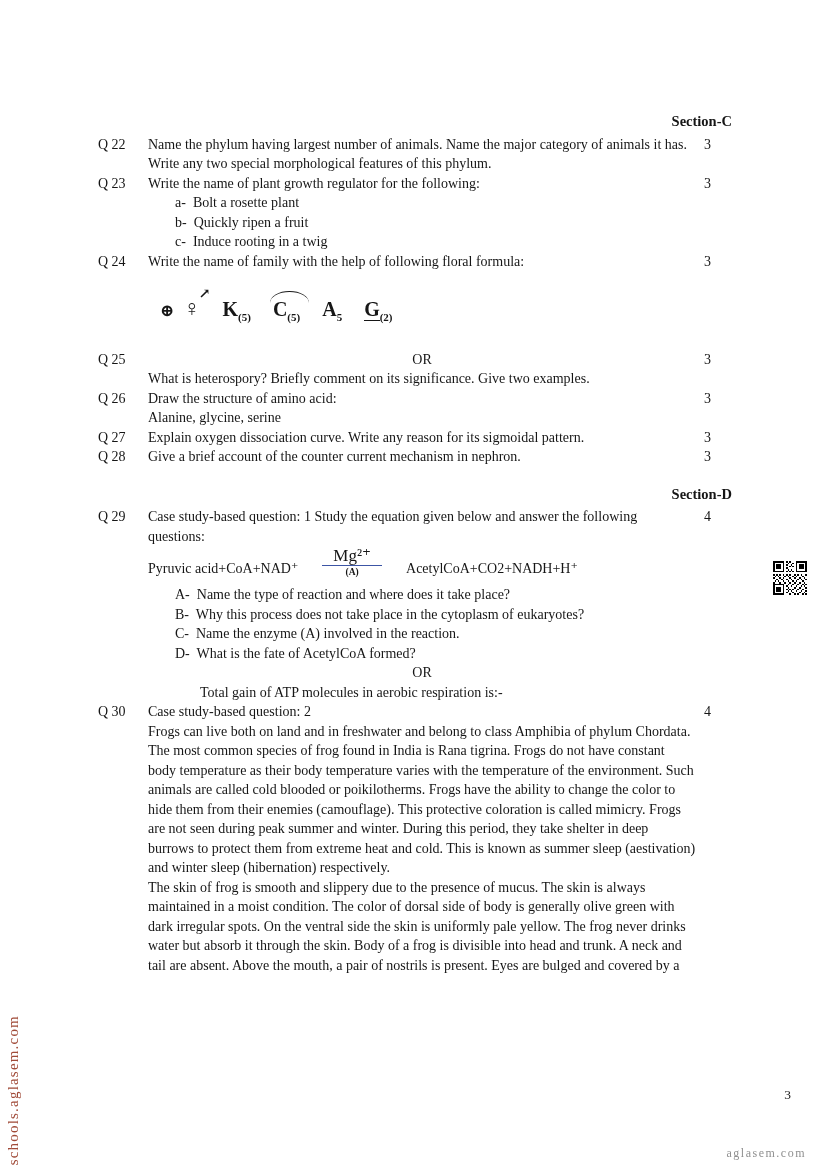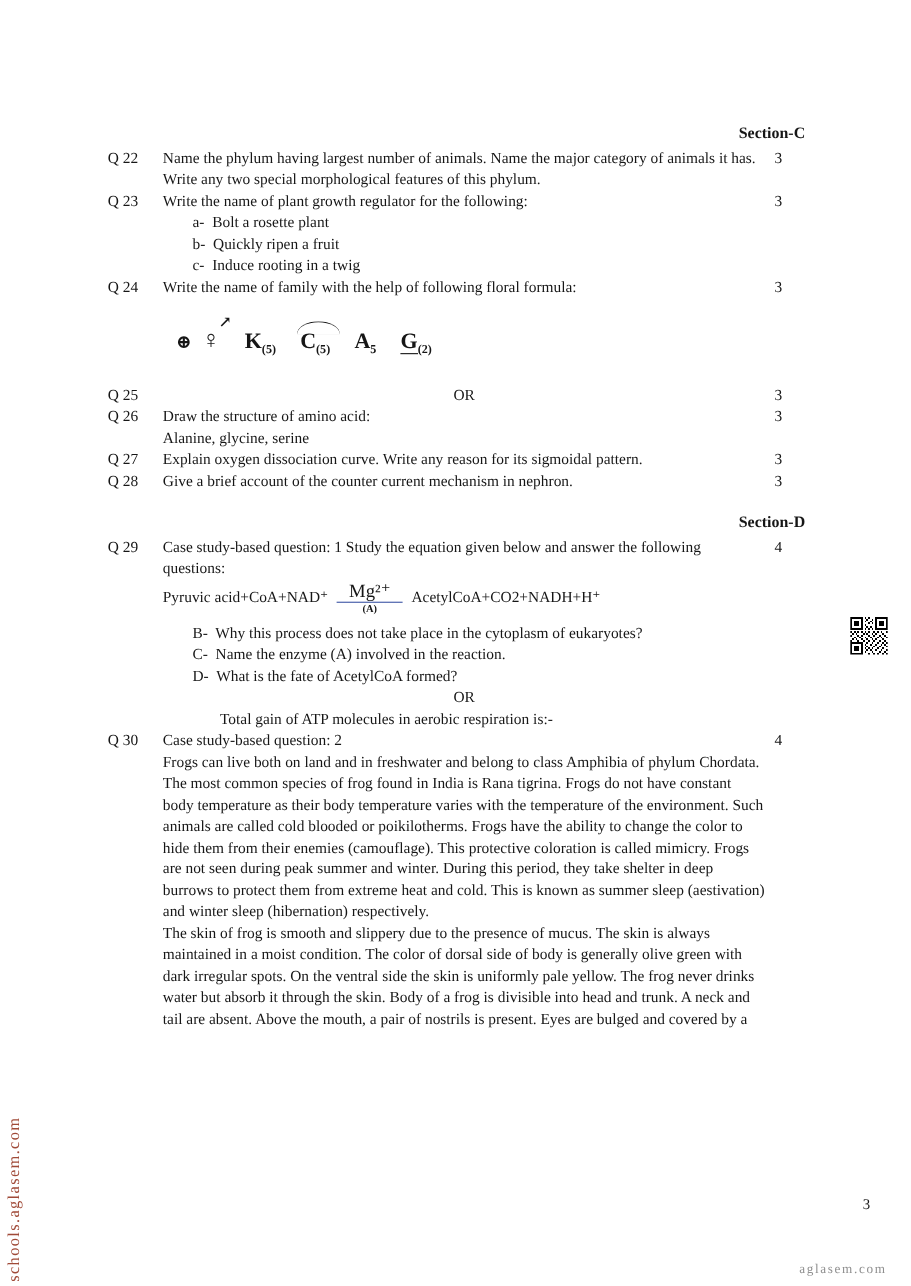--- a/index.html
+++ b/index.html
@@ -26,21 +26,21 @@
   .ff-tok{position:relative;font-size:20px;margin-left:13px;}
   .ff-sub{font-size:11px;}
   .ff-arc::before{
     content:"";position:absolute;left:-3px;right:-9px;top:-9px;height:11px;
     border-top:1.6px solid currentColor;
     border-radius:50% 50% 0 0 / 100% 100% 0 0;
   }
   .ff-underline{border-bottom:1.8px solid currentColor;}
 
   
-  .equation{display:flex;align-items:center;gap:8px;margin:1px 0 7px;}
+  .equation{display:flex;align-items:flex-end;gap:24px;margin:1px 0 7px;}
   .eq-side{font-size:14px;line-height:19.5px;}
   .eq-cat{display:inline-flex;flex-direction:column;align-items:center;}
   .eq-cat-top{font-size:17px;line-height:17px;padding:0 11px 1px;border-bottom:1.4px solid var(--catalyst-line,#3c55a5);}
   .eq-cat-label{font-size:9.5px;font-weight:bold;line-height:12px;}
 
   .qr{position:absolute;top:561px;right:21px;width:34px;height:34px;shape-rendering:crispEdges;}
   .page-number{position:absolute;top:1087px;right:37px;font-size:13.5px;}
   .side-watermark{
     position:absolute;left:5px;bottom:4px;
     writing-mode:vertical-rl;transform:rotate(180deg);
@@ -85,20 +85,21 @@
             <span class="ff-tok"><span class="ff-letter">A</span><sub class="ff-sub">5</sub></span>
             <span class="ff-tok"><span class="ff-letter ff-underline">G</span><sub class="ff-sub">(2)</sub></span>
           </div>
         </div>
         <div class="q-marks">3</div>
       </div>
       <div class="q-row">
         <div class="q-num">Q 25</div>
         <div class="q-body">
           <div class="q-or">OR</div>
+          <div class="q-text">What is heterospory? Briefly comment on its significance. Give two examples.</div>
         </div>
         <div class="q-marks">3</div>
       </div>
       <div class="q-row">
         <div class="q-num">Q 26</div>
         <div class="q-body">
           <div class="q-text">Draw the structure of amino acid:</div>
           <div class="q-text">Alanine, glycine, serine</div>
         </div>
         <div class="q-marks">3</div>
@@ -124,20 +125,21 @@
           <div class="q-text">Case study-based question: 1 Study the equation given below and answer the following questions:</div>
           <div class="equation">
             <span class="eq-side">Pyruvic acid+CoA+NAD⁺</span>
             <span class="eq-cat">
               <span class="eq-cat-top">Mg²⁺</span>
               <span class="eq-cat-label">(A)</span>
             </span>
             <span class="eq-side">AcetylCoA+CO2+NADH+H⁺</span>
           </div>
           <div class="q-list">
+            <div class="q-list-item">A-  Name the type of reaction and where does it take place?</div>
             <div class="q-list-item">B-  Why this process does not take place in the cytoplasm of eukaryotes?</div>
             <div class="q-list-item">C-  Name the enzyme (A) involved in the reaction.</div>
             <div class="q-list-item">D-  What is the fate of AcetylCoA formed?</div>
           </div>
           <div class="q-or">OR</div>
           <div class="q-text indent">Total gain of ATP molecules in aerobic respiration is:-</div>
         </div>
         <div class="q-marks">4</div>
       </div>
       <div class="q-row">

